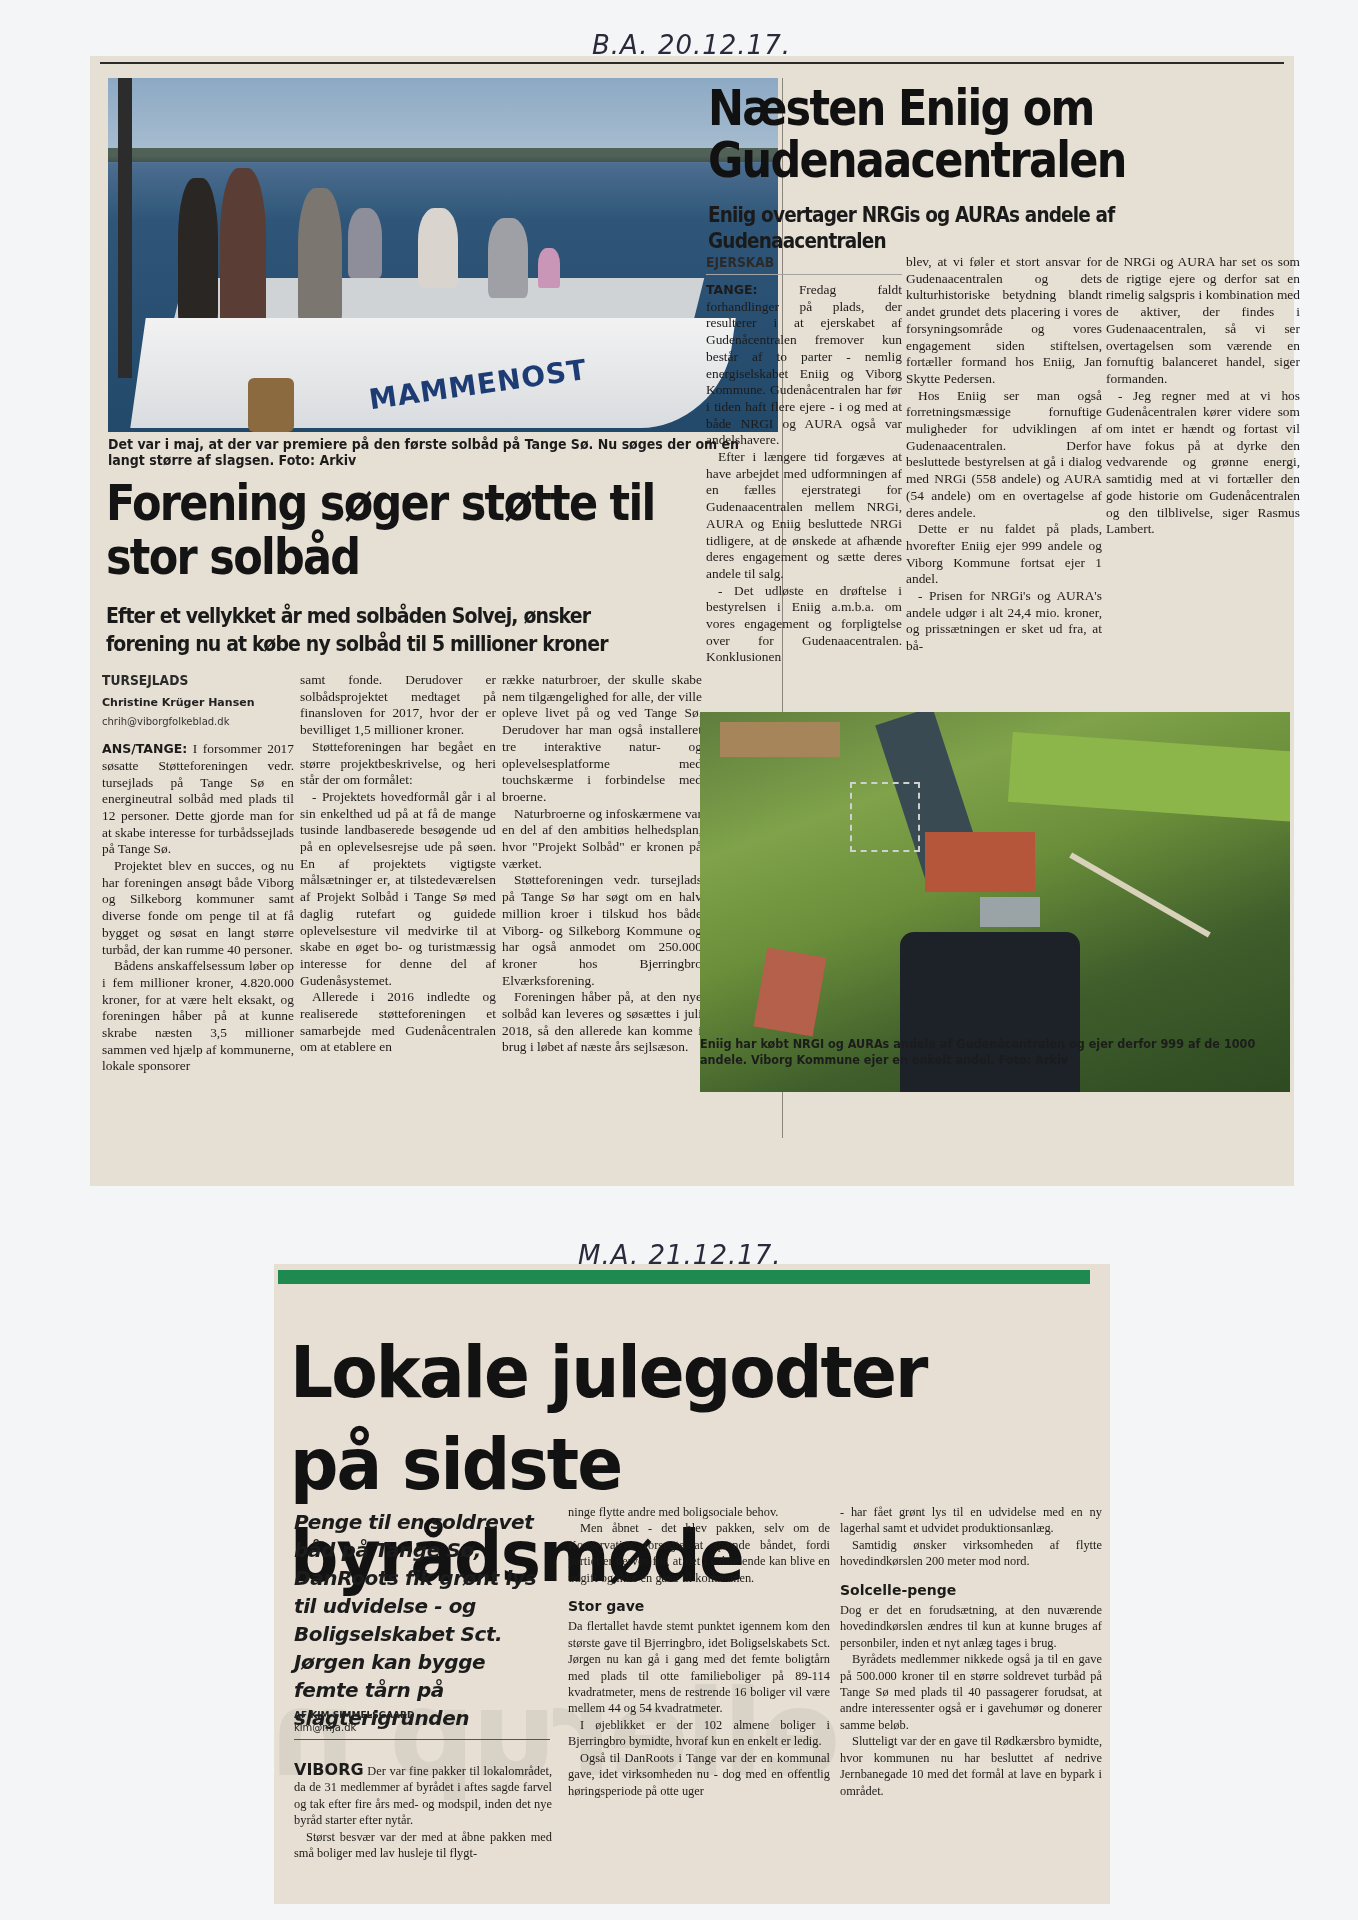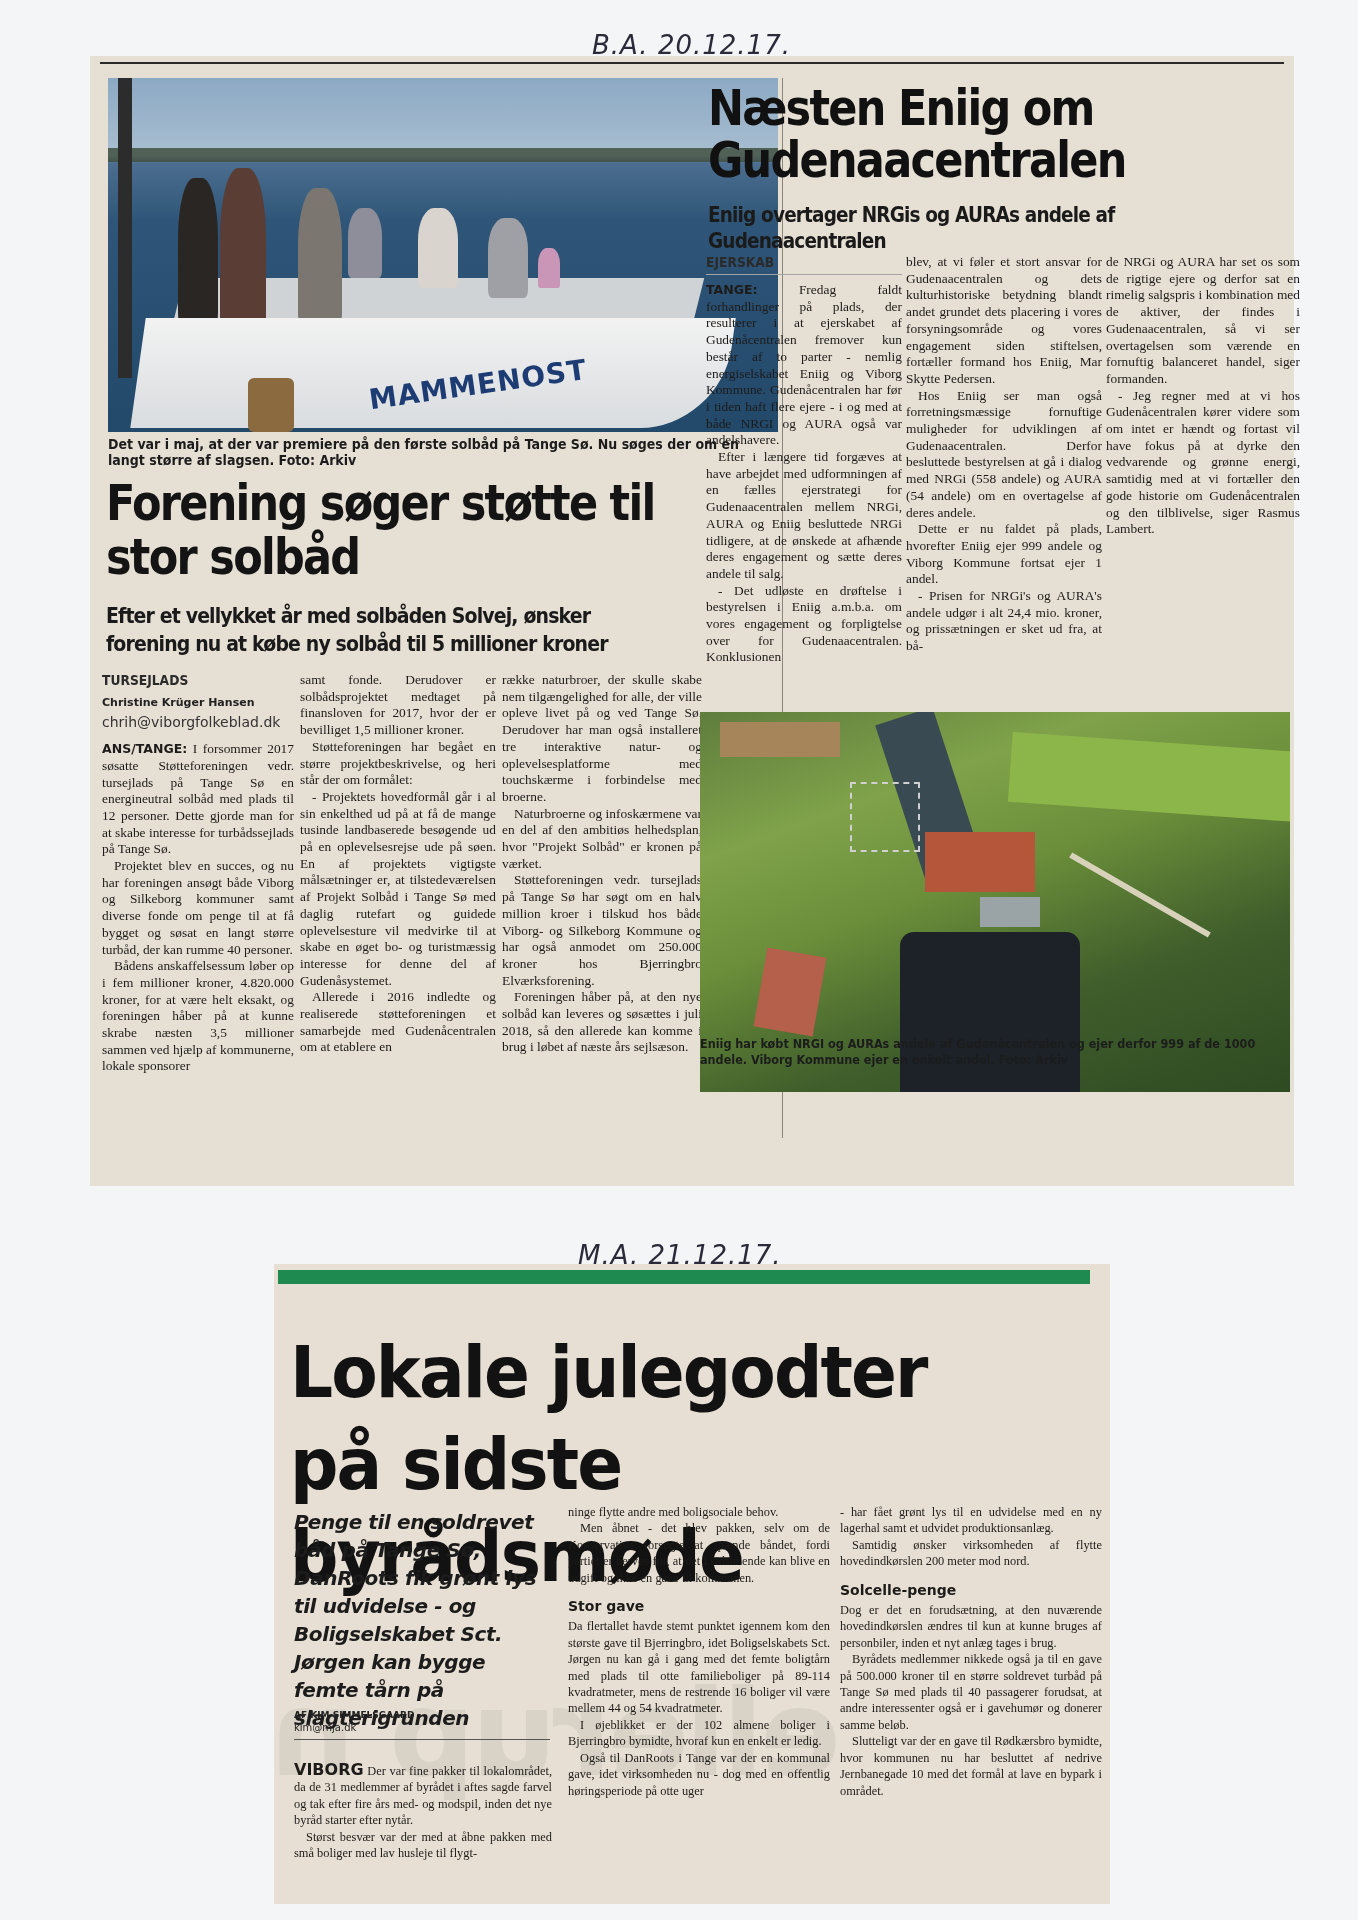--- a/index.html
+++ b/index.html
@@ -23,21 +23,21 @@
   .photo-boat .post { position: absolute; left: 140px; top: 300px; width: 46px; height: 54px; background: #8a6a3e; border-radius: 6px; }
   .photo-boat .frame { position: absolute; left: 10px; top: 0; width: 14px; height: 300px; background: #2c2c2c; }
 
   .cap1 { position: absolute; left: 18px; top: 380px; width: 650px; font-family: "DejaVu Sans Condensed","DejaVu Sans", sans-serif; font-weight: bold; font-size: 14px; line-height: 16px; color: #1c1c1c; }
 
   .h-forening { position: absolute; left: 16px; top: 420px; width: 660px; font-family: "DejaVu Sans", sans-serif; font-size: 50px; line-height: 54px; letter-spacing: -2px; color: #141414; transform: scaleX(.86); transform-origin: left top; }
   .sub-forening { position: absolute; left: 16px; top: 546px; width: 660px; font-family: "DejaVu Sans", sans-serif; font-size: 22px; line-height: 28px; letter-spacing: -1px; color: #1a1a1a; transform: scaleX(.86); transform-origin: left top; }
 
   .kicker { font-family: "DejaVu Sans", sans-serif; font-weight: bold; font-size: 14px; letter-spacing: 0; color: #2a2a2a; transform: scaleX(.88); transform-origin: left; display:block; }
   .byline-name { font-family: "DejaVu Sans", sans-serif; font-weight: bold; font-size: 11px; color: #222; margin-top: 6px; }
-  .byline-mail { font-family: "DejaVu Sans", sans-serif; font-size: 14px; color: #333; margin-top: 3px; margin-bottom: 10px; }
+  .byline-mail { font-family: "DejaVu Sans", sans-serif; font-size: 10px; color: #333; margin-top: 3px; margin-bottom: 10px; }
 
   .col { position: absolute; font-size: 13.4px; line-height: 16.7px; text-align: justify; hyphens: manual; color: #1d1b19; }
   .col p { text-indent: 0; }
   .col p + p { text-indent: 12px; }
   .col .dateline { font-family: "DejaVu Sans", sans-serif; font-weight: bold; font-size: 12.5px; }
   .c1 { left: 12px; top: 616px; width: 192px; }
   .c2 { left: 210px; top: 616px; width: 196px; }
   .c3 { left: 412px; top: 616px; width: 200px; }
 
   .vsep { position: absolute; left: 692px; top: 22px; width: 1px; height: 1060px; background: #8a847b; }
@@ -135,21 +135,21 @@
   <h2 class="sub-naesten">Eniig overtager NRGis og AURAs andele af Gudenaacentralen</h2>
   <div class="k2">
     <span class="kicker">EJERSKAB</span>
   </div>
   <div class="col d1">
     <p><span class="dateline">TANGE:</span> <span>Fredag faldt forhandlinger på plads, der resulterer i at ejerskabet af Gudenåcentralen fremover kun består af to parter - nemlig energiselskabet Eniig og Viborg Kommune. Gudenåcentralen har før i tiden haft flere ejere - i og med at både NRGI og AURA også var andelshavere.</span></p>
     <p>Efter i længere tid forgæves at have arbejdet med udformningen af en fælles ejerstrategi for Gudenaacentralen mellem NRGi, AURA og Eniig besluttede NRGi tidligere, at de ønskede at afhænde deres engagement og sætte deres andele til salg.</p>
     <p>- Det udløste en drøftelse i bestyrelsen i Eniig a.m.b.a. om vores engagement og forpligtelse over for Gudenaacentralen. Konklusionen</p>
   </div>
   <div class="col d2">
-    <p>blev, at vi føler et stort ansvar for Gudenaacentralen og dets kulturhistoriske betydning blandt andet grundet dets placering i vores forsyningsområde og vores engagement siden stiftelsen, fortæller formand hos Eniig, Mar Skytte Pedersen.</p>
+    <p>blev, at vi føler et stort ansvar for Gudenaacentralen og dets kulturhistoriske betydning blandt andet grundet dets placering i vores forsyningsområde og vores engagement siden stiftelsen, fortæller formand hos Eniig, Jan Skytte Pedersen.</p>
     <p>Hos Eniig ser man også forretningsmæssige fornuftige muligheder for udviklingen af Gudenaacentralen. Derfor besluttede bestyrelsen at gå i dialog med NRGi (558 andele) og AURA (54 andele) om en overtagelse af deres andele.</p>
     <p>Dette er nu faldet på plads, hvorefter Eniig ejer 999 andele og Viborg Kommune fortsat ejer 1 andel.</p>
     <p>- Prisen for NRGi's og AURA's andele udgør i alt 24,4 mio. kroner, og prissætningen er sket ud fra, at bå-</p>
   </div>
   <div class="col d3">
     <p>de NRGi og AURA har set os som de rigtige ejere og derfor sat en rimelig salgspris i kombination med de aktiver, der findes i Gudenaacentralen, så vi ser overtagelsen som værende en fornuftig balanceret handel, siger formanden.</p>
     <p>- Jeg regner med at vi hos Gudenåcentralen kører videre som om intet er hændt og fortast vil have fokus på at dyrke den vedvarende og grønne energi, samtidig med at vi fortæller den gode historie om Gudenåcentralen og den tilblivelse, siger Rasmus Lambert.</p>
   </div>
 
   <div class="photo-aerial">

